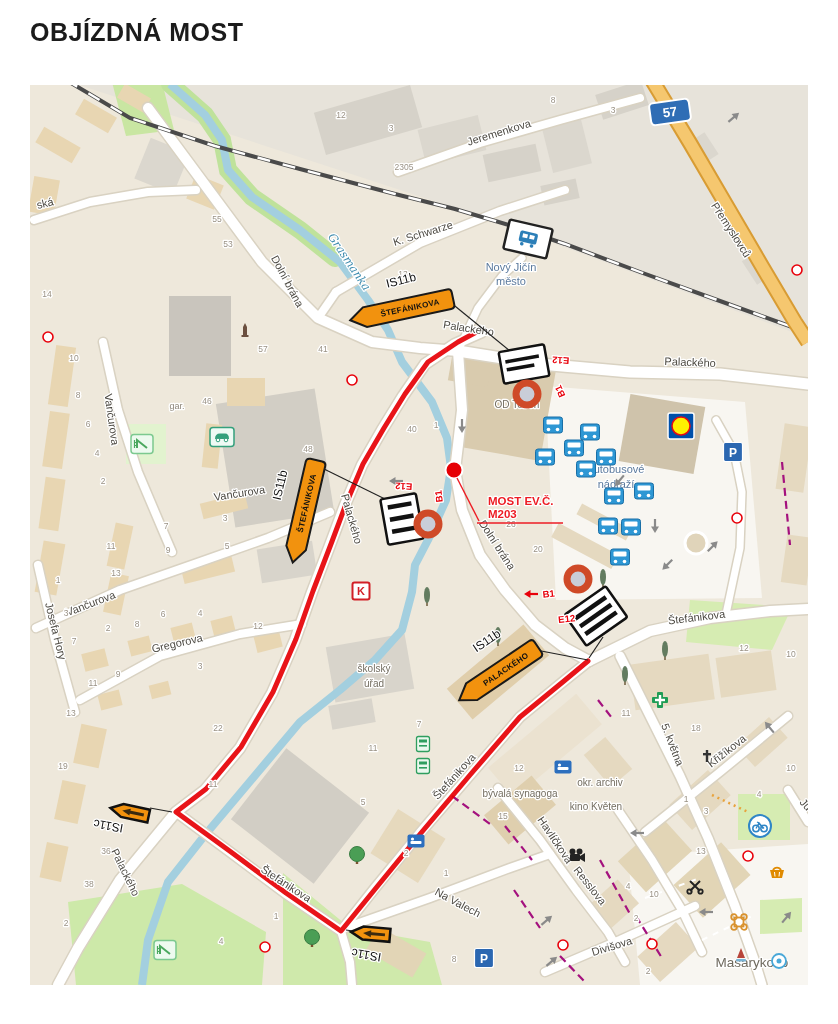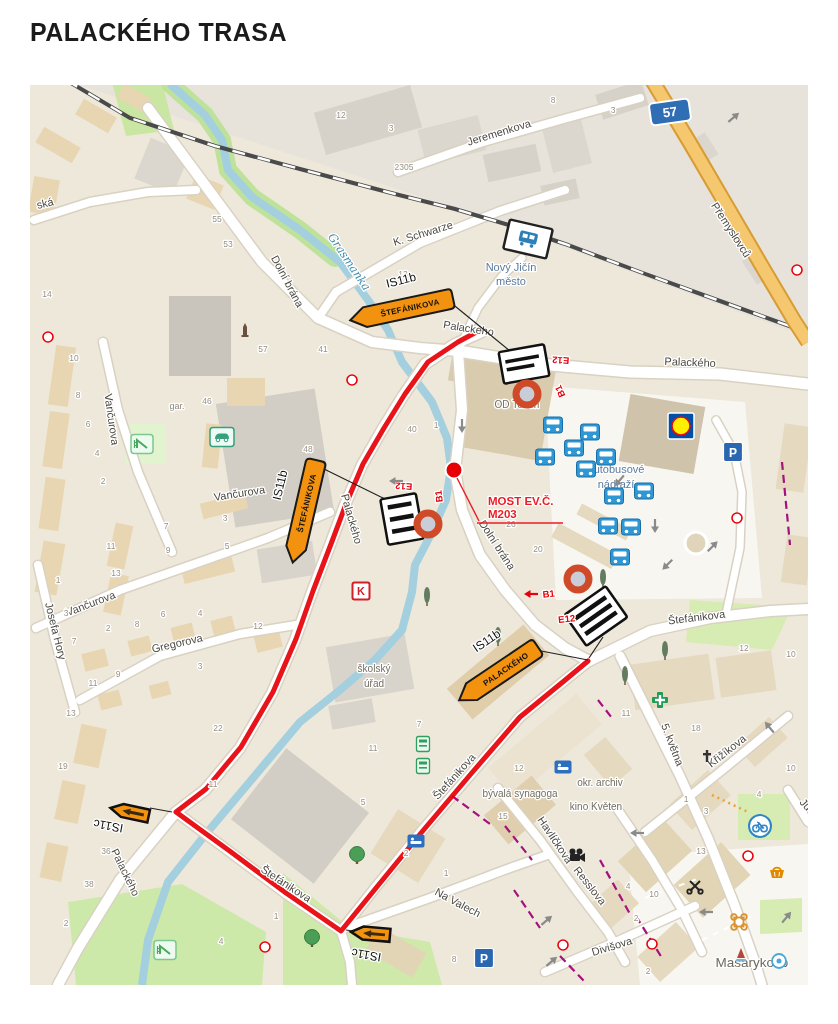--- a/index.html
+++ b/index.html
@@ -22,21 +22,21 @@
   .signlbl{font-size:12px;fill:#111111;}
   .ostext{font-size:8px;font-weight:bold;fill:#111111;letter-spacing:.3px;}
   .shield{font-size:13px;font-weight:bold;fill:#ffffff;}
   .picon{font-size:12px;font-weight:bold;fill:#ffffff;}
   .kicon{font-size:11px;font-weight:bold;fill:#d21f26;}
 </style>
 </head>
 <body>
 
 <div class="page">
-  <h1 class="page-title">PALACKÉHO TRASA</h1>
+  <h1 class="page-title">OBJÍZDNÁ MOST</h1>
   <div class="map-frame">
     <svg id="map-canvas" width="778" height="900" viewBox="30 85 778 900">
       <g id="layer-zones">
           <rect x="30" y="85" width="778" height="900" fill="#eee8db"></rect>
           <polygon points="375,80 808,80 808,338 492,220 70,82" fill="#e7e3da"></polygon>
           <polygon points="545,386 745,402 762,598 556,600" fill="#f8f6f1"></polygon>
           <polygon points="628,856 808,844 808,985 640,985" fill="#f8f6f1"></polygon>
           <polygon points="112,82 162,82 174,130 126,136" fill="#c9e6a2"></polygon>
           <polygon points="68,902 182,884 266,932 262,985 76,985" fill="#cde9a9"></polygon>
           <polygon points="283,873 350,928 430,942 442,985 283,985" fill="#cfe9ab"></polygon>

